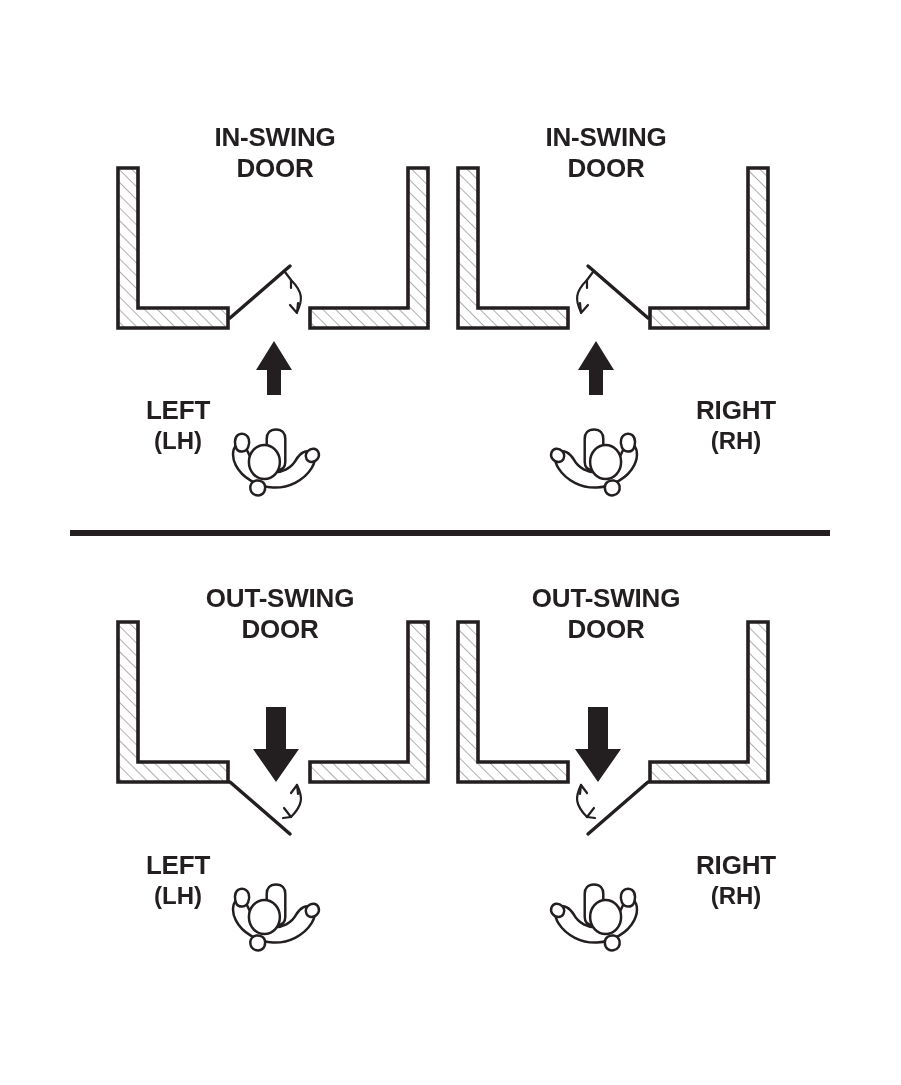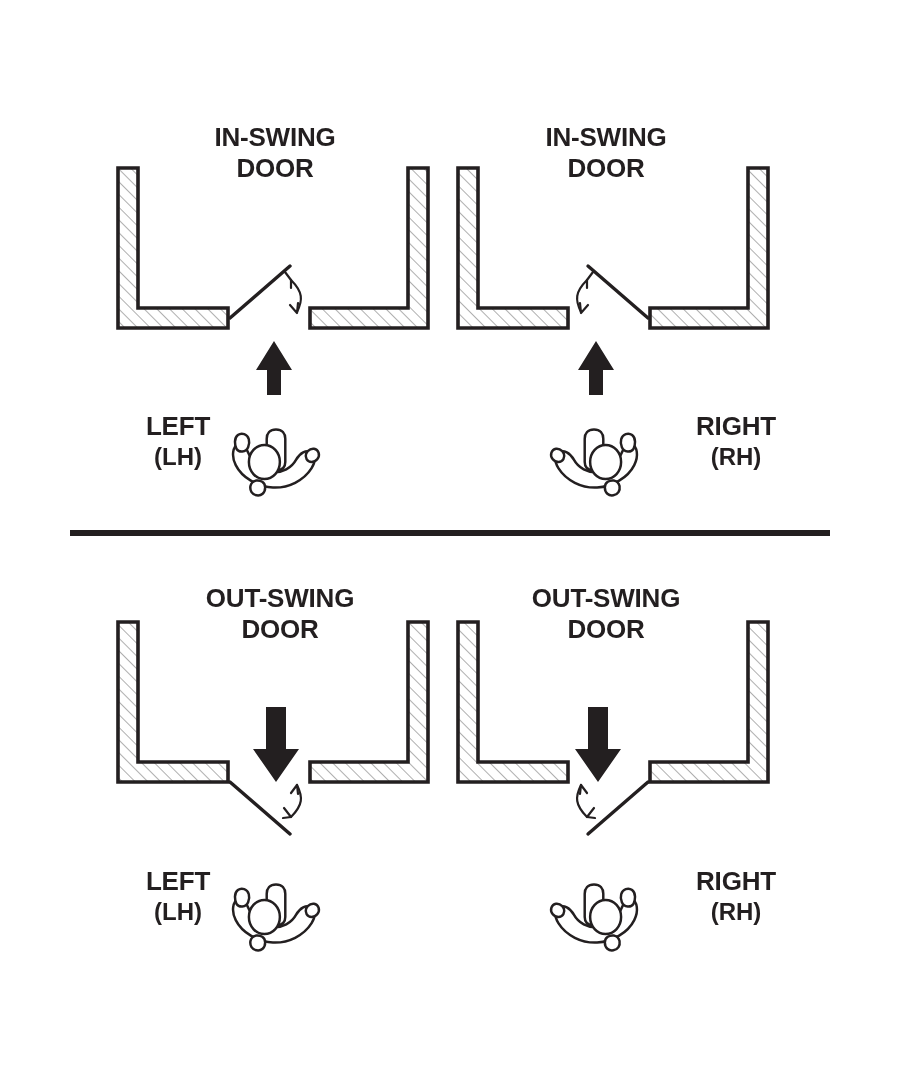--- a/index.html
+++ b/index.html
@@ -37,21 +37,20 @@
     position: absolute;
     text-align: center;
     color: #231f20;
   }
   .hand-label .big {
     display: block;
     font-weight: bold;
     font-size: 26px;
     line-height: 30px;
     letter-spacing: -0.2px;
-    margin-top: 16px;
   }
   .hand-label .small {
     display: block;
     font-weight: bold;
     font-size: 24px;
     line-height: 32px;
   }
   .divider {
     position: absolute;
     background: #231f20;

